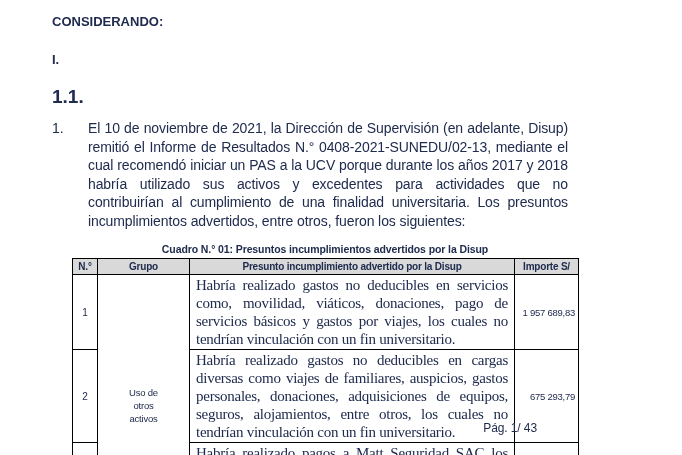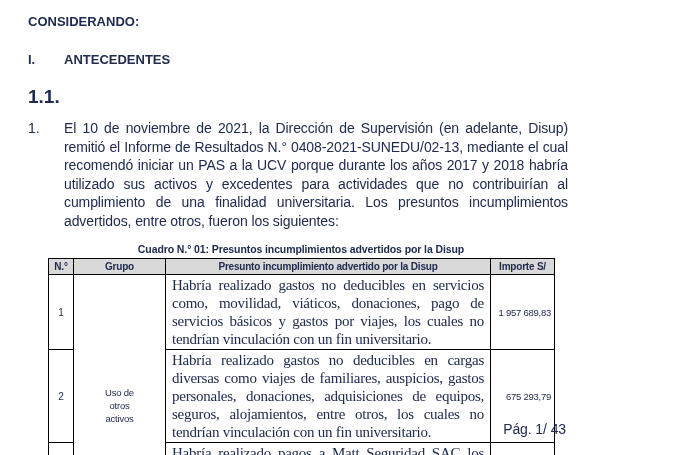--- a/index.html
+++ b/index.html
@@ -2,21 +2,21 @@
 <html><head>
 <meta charset="utf-8">
 <style>
   * { margin:0; padding:0; box-sizing:border-box; }
   html,body { width:682px; height:455px; background:#ffffff; }
   body {
     font-family:"Liberation Sans", sans-serif;
     color:#202c4e;
     -webkit-font-smoothing:antialiased;
   }
-  .page { position:relative; width:590px; height:455px; padding:14px 22px 0 28px; overflow:hidden; }
+  .page { position:relative; width:590px; height:455px; padding:14px 22px 0 52px; overflow:hidden; }
 
   .h-consider { font-weight:bold; font-size:13px; line-height:16px; }
 
   .hang { display:flex; }
   .hang .num { flex:0 0 36px; width:36px; }
 
   .section    { margin-top:22px; font-weight:bold; font-size:13px; line-height:16px; }
   .subsection { margin-top:21px; font-weight:bold; font-size:19px; line-height:16px; }
 
   .para { margin-top:14px; font-size:14px; line-height:18.5px; }
@@ -36,32 +36,31 @@
     font-weight:bold; font-size:10px; line-height:13px;
     padding:1px 2px; text-align:center; letter-spacing:-0.2px;
   }
   td.c-num   { text-align:center; font-size:10px; padding:1px 2px; }
   td.c-grupo { text-align:center; font-size:9.5px; line-height:13px; padding:1px 22px; letter-spacing:-0.2px; }
   td.c-desc  { text-align:justify; font-size:15px; line-height:18px; padding:1px 6px; letter-spacing:-0.25px;font-family:Liberation Serif, serif; }
   td.c-imp   { text-align:right; font-size:9.5px; padding:1px 3px; letter-spacing:-0.25px; }
 
   .note { font-size:10px; line-height:14px; letter-spacing:-0.1px; }
 
-  .pagenum { position:absolute; top:421px; right:24px; font-size:14px; letter-spacing:-0.1px; }
+  .pagenum { position:absolute; top:421px; right:53px; font-size:12px; letter-spacing:-0.1px; }
 </style>
 </head>
 <body>
 
 <div class="page">
 
   <div class="h-consider">CONSIDERANDO:</div>
 
   <div class="hang section">
     <span class="num">I.</span>
-    <span>ANTECEDENTES</span>
   </div>
 
   <div class="hang subsection">
     <span class="num">1.1.</span>
   </div>
 
   <div class="hang para">
     <span class="num">1.</span>
     <span class="ptext">El 10 de noviembre de 2021, la Dirección de Supervisión (en adelante, Disup) remitió el Informe de Resultados N.° 0408-2021-SUNEDU/02-13, mediante el cual recomendó iniciar un PAS a la UCV porque durante los años 2017 y 2018 habría utilizado sus activos y excedentes para actividades que no contribuirían al cumplimiento de una finalidad universitaria. Los presuntos incumplimientos advertidos, entre otros, fueron los siguientes:</span>
   </div>

